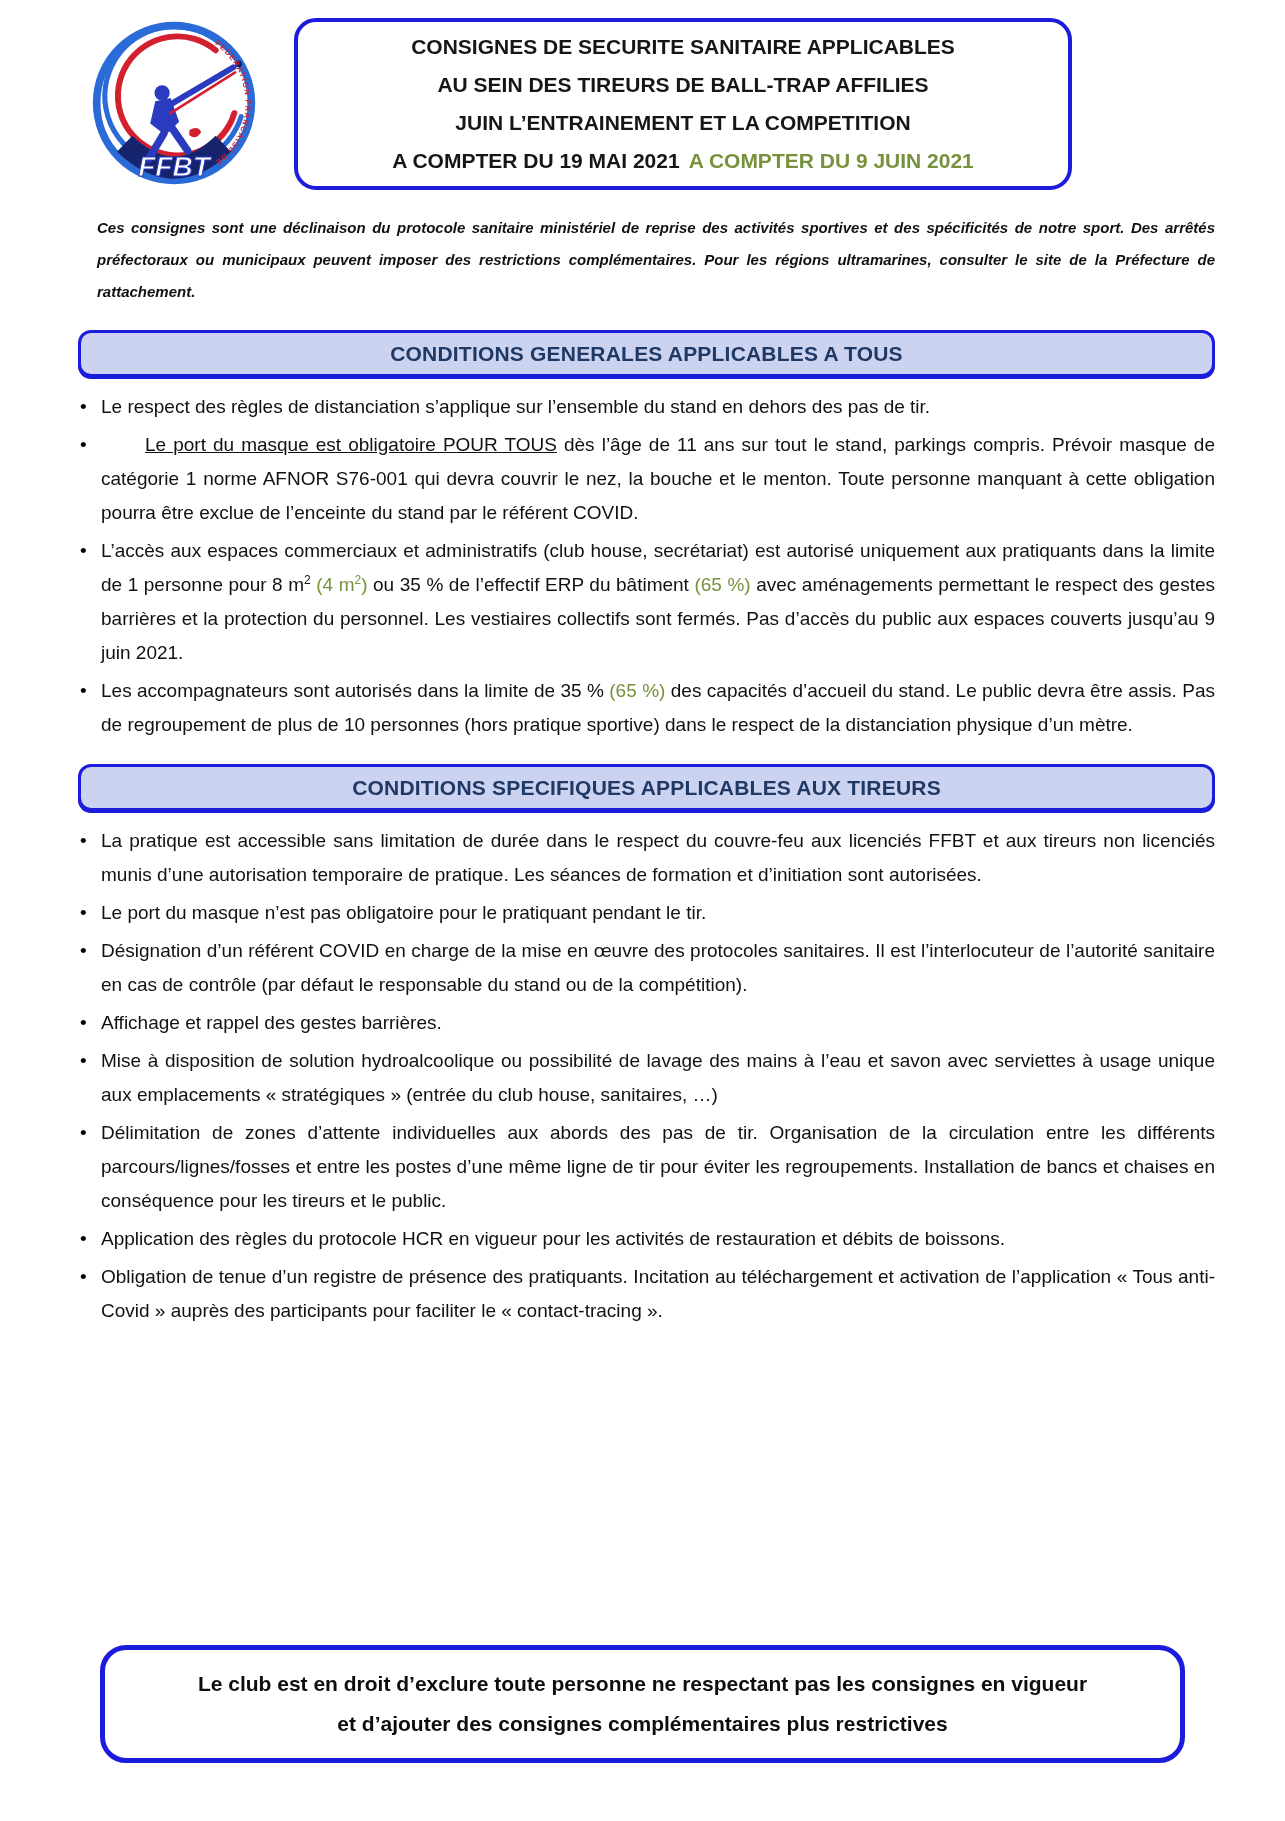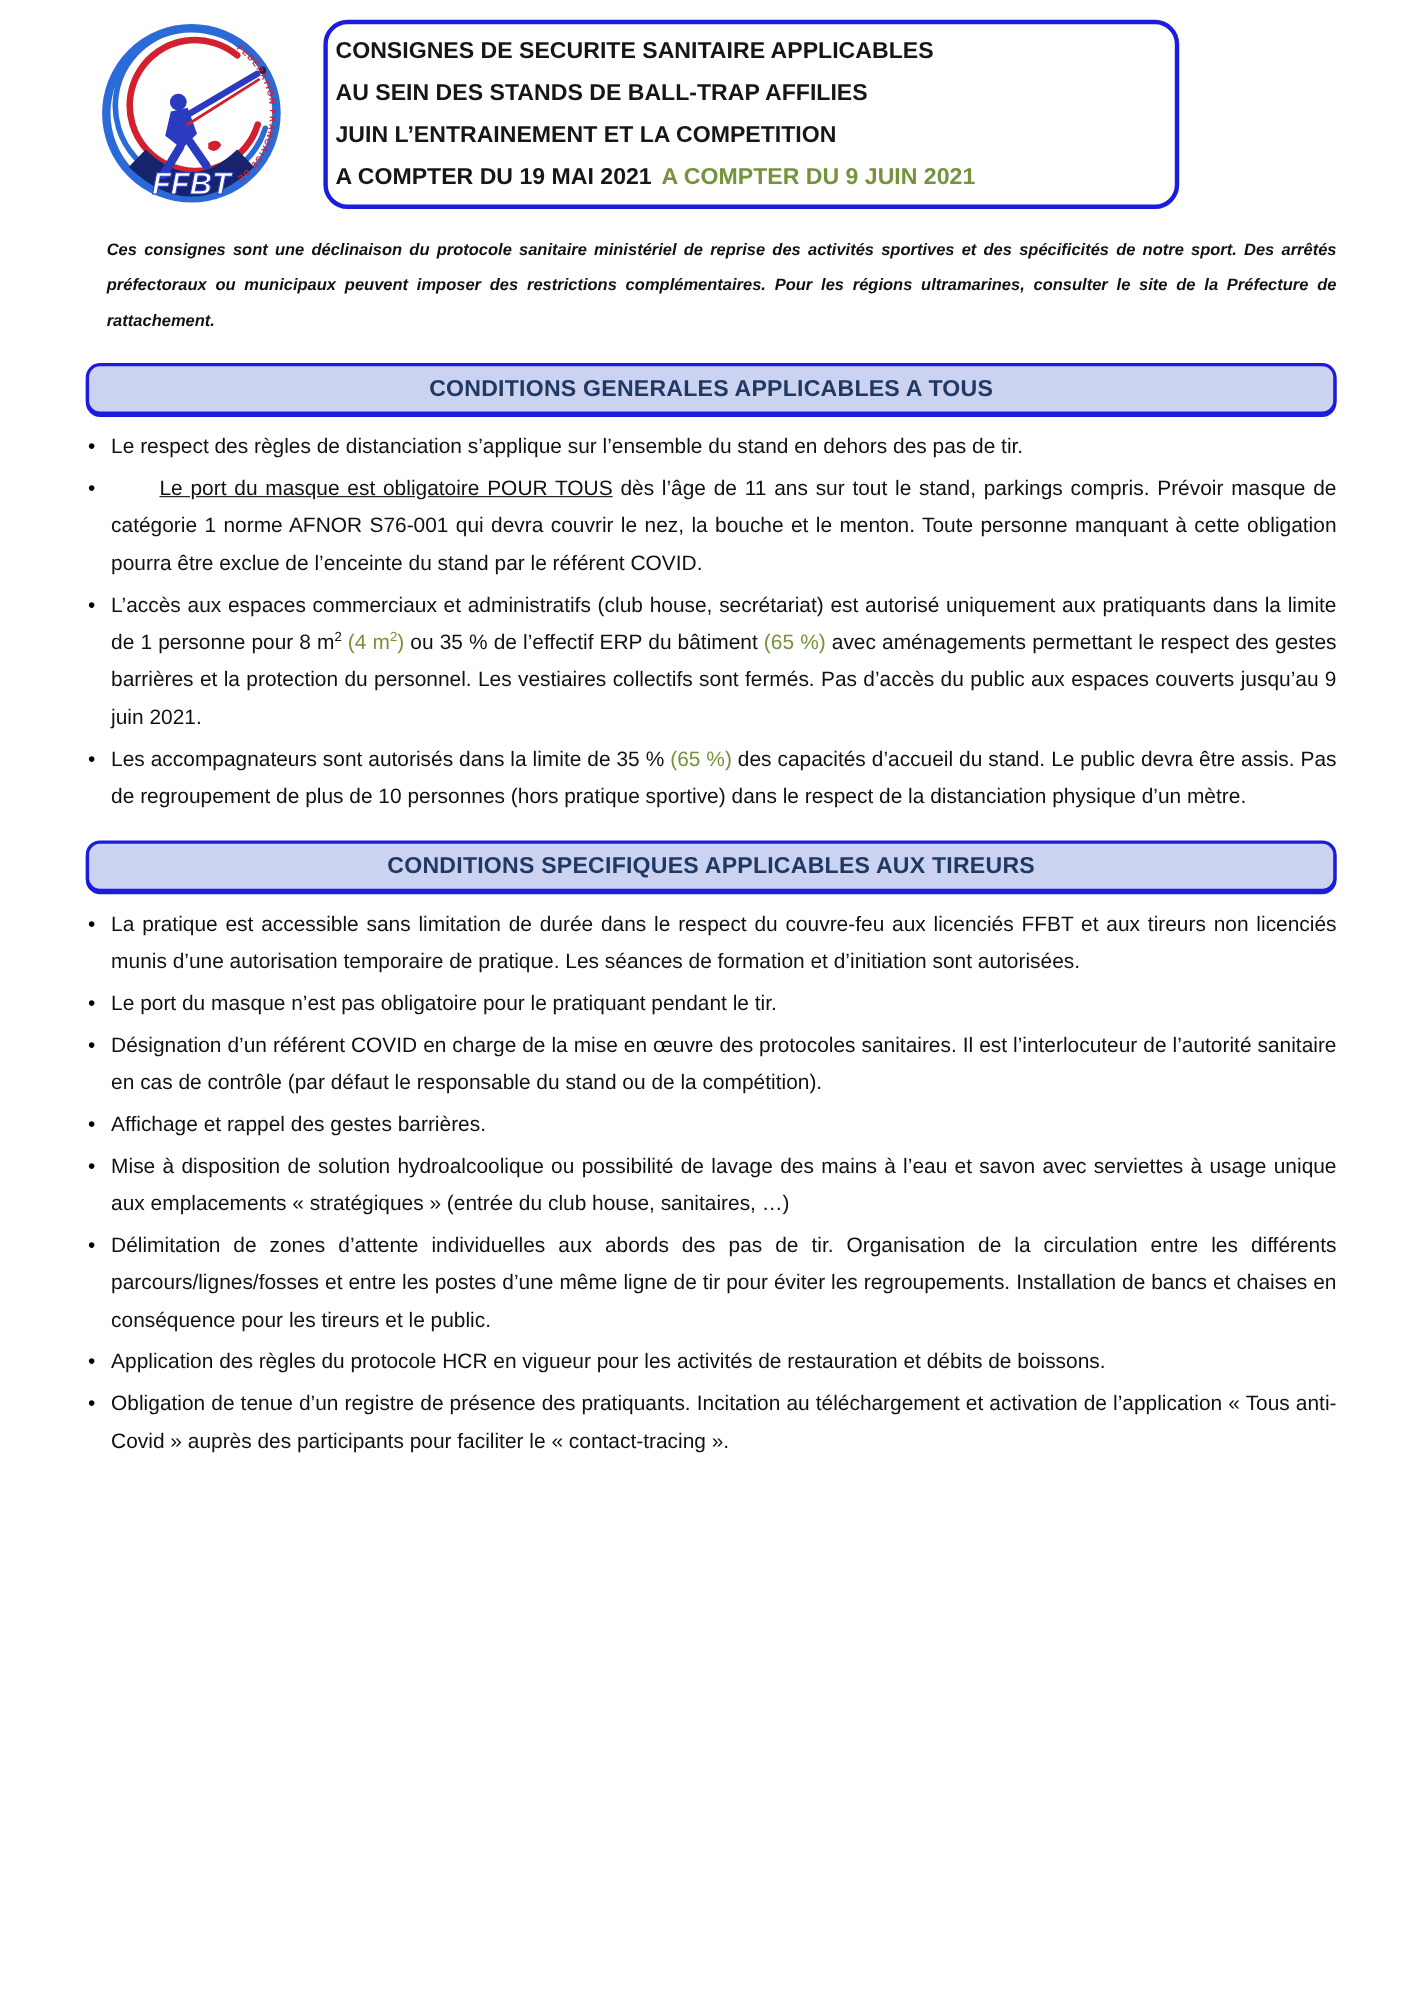--- a/index.html
+++ b/index.html
@@ -16,21 +16,21 @@
     font-family:"Liberation Sans", sans-serif;color:var(--ink);
     display:flex;flex-direction:column;overflow:hidden;position:relative;
   }
   
   .header{display:flex;align-items:flex-start;padding:18px 70px 0 88px;}
   .logo{width:172px;height:170px;flex:none;}
   .title-box{
     margin-left:34px;width:778px;min-height:162px;
     border:4px solid var(--blue);border-radius:22px;
     display:flex;flex-direction:column;justify-content:center;
-    text-align:left;font-weight:bold;font-size:21px;line-height:38px;
+    text-align:center;font-weight:bold;font-size:21px;line-height:38px;
     color:#161616;padding:6px 7px;
   }
   .title-line4 .new-date{color:var(--green);margin-left:9px;}
   
   .intro{
     margin:22px 70px 0 97px;font-size:15px;font-weight:bold;font-style:italic;
     line-height:32px;text-align:justify;
   }
   
   .sections{margin:0 70px 0 78px;}
@@ -82,21 +82,21 @@
       <path d="M98 130 L116 156" stroke="#2a3bbf" stroke-width="9" stroke-linecap="round" fill="none"></path>
       <circle cx="176" cy="54" r="4" fill="#16246e"></circle>
       <path d="M118 132 q10 -6 14 2 q-6 10 -14 4 z" fill="#d2202f"></path>
       <path id="ringPath" d="M148 31 A84 84 0 0 1 148 169" fill="none"></path>
       <text font-size="9" font-weight="bold" fill="#d2202f" letter-spacing="1.5"><textPath href="#ringPath">FEDERATION FRANCAISE DE BALL-TRAP</textPath></text>
       <text x="100" y="186" text-anchor="middle" font-size="33" font-weight="bold" font-style="italic" fill="#ffffff" stroke="#2a3bbf" stroke-width="1.2">FFBT</text>
     </svg>
 
     <div class="title-box">
       <div>CONSIGNES DE SECURITE SANITAIRE APPLICABLES</div>
-      <div>AU SEIN DES STANDS DE BALL-TRAP AFFILIES</div>
+      <div>AU SEIN DES TIREURS DE BALL-TRAP AFFILIES</div>
       <div>JUIN L’ENTRAINEMENT ET LA COMPETITION</div>
       <div class="title-line4">
         <span class="old-date">A COMPTER DU 19 MAI 2021</span><span class="new-date">A COMPTER DU 9 JUIN 2021</span>
       </div>
     </div>
   </div>
 
   <p class="intro">Ces consignes sont une déclinaison du protocole sanitaire ministériel de reprise des activités sportives et des spécificités de notre sport. Des arrêtés préfectoraux ou municipaux peuvent imposer des restrictions complémentaires. Pour les régions ultramarines, consulter le site de la Préfecture de rattachement.</p>
 
   <div class="sections" id="sections">
@@ -115,14 +115,18 @@
       <ul class="bullets">
         <li><span class="seg-n">Désignation d’un référent COVID en charge de la mise en œuvre des protocoles sanitaires. Il est l’interlocuteur de l’autorité sanitaire en cas de contrôle (par défaut le responsable du stand ou de la compétition).</span></li>
         <li><span class="seg-n">Affichage et rappel des gestes barrières.</span></li>
         <li><span class="seg-n">Mise à disposition de solution hydroalcoolique ou possibilité de lavage des mains à l’eau et savon avec serviettes à usage unique aux emplacements « stratégiques » (entrée du club house, sanitaires, …)</span></li>
         <li><span class="seg-n">Délimitation de zones d’attente individuelles aux abords des pas de tir. Organisation de la circulation entre les différents parcours/lignes/fosses et entre les postes d’une même ligne de tir pour éviter les regroupements. Installation de bancs et chaises en conséquence pour les tireurs et le public.</span></li>
         <li><span class="seg-n">Application des règles du protocole HCR en vigueur pour les activités de restauration et débits de boissons.</span></li>
         <li><span class="seg-n">Obligation de tenue d’un registre de présence des pratiquants. Incitation au téléchargement et activation de l’application « Tous anti-Covid » auprès des participants pour faciliter le « contact-tracing ».</span></li>
       </ul>
     </div>
 
+  <div class="footer-box">
+    <div>Le club est en droit d’exclure toute personne ne respectant pas les consignes en vigueur</div>
+    <div>et d’ajouter des consignes complémentaires plus restrictives</div>
+  </div>
 
 </div>
 
 </body></html>

